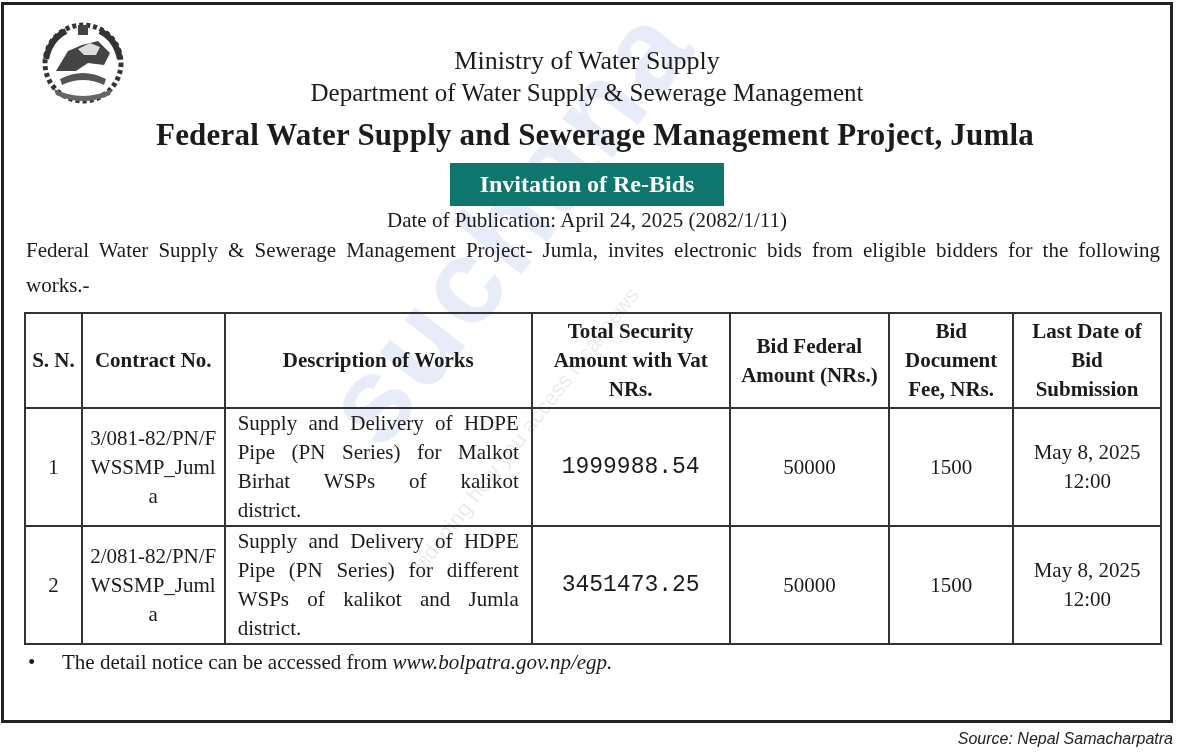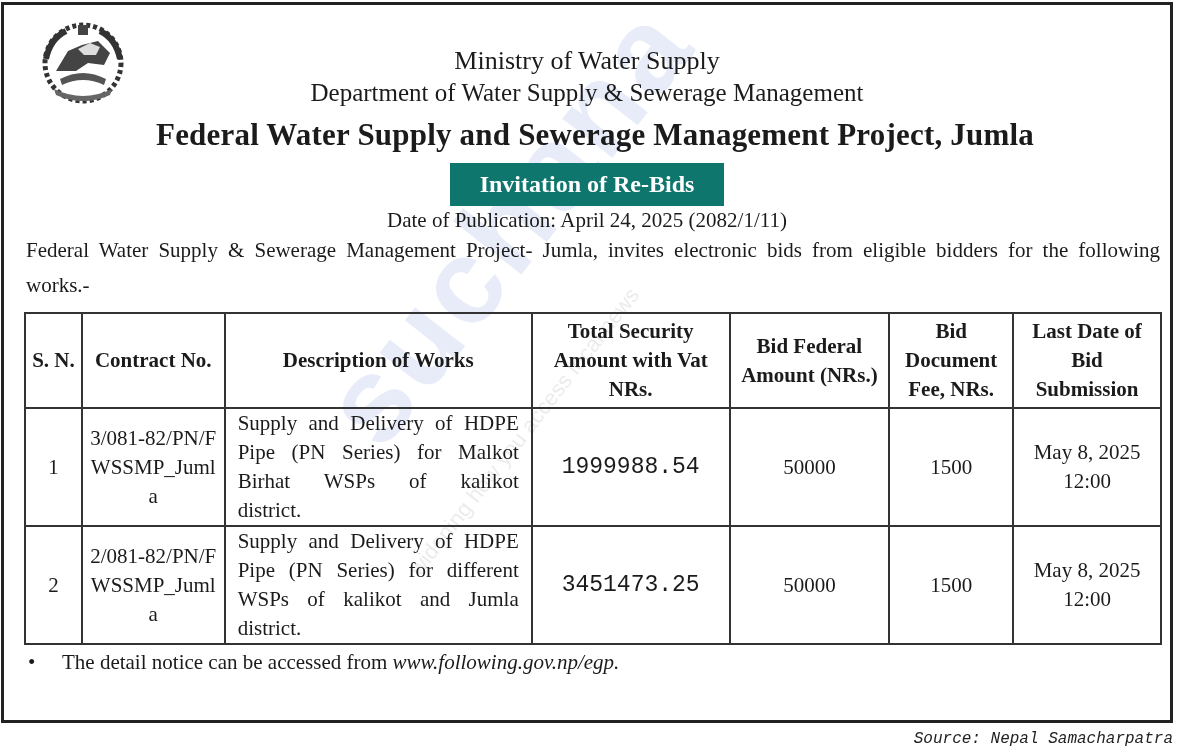--- a/index.html
+++ b/index.html
@@ -105,21 +105,21 @@
     .footnote .bullet { display: inline-block; width: 34px; }
     .footnote .link { font-style: italic; }
     .signatory {
       position: absolute;
       right: 14px; top: 675px;
       font-size: 27px; font-weight: bold;
     }
     .source {
       position: absolute;
       right: 8px; top: 730px;
-      font-family: Liberation Mono, monospace;
+      font-family: Liberation Sans, sans-serif;
       font-style: italic;
       font-size: 16px;
       color: #222;
     }
     .wm {
       position: absolute;
       pointer-events: none;
     }
     .wm-text {
       left: 290px; top: 380px;
@@ -216,18 +216,18 @@
         <td>1500</td>
         <td>
           <div>May 8, 2025</div>
           <div>12:00</div>
         </td>
       </tr>
     </tbody>
   </table>
 
   <div class="footnote">
-    <span class="bullet">•</span><span>The detail notice can be accessed from </span><span class="link">www.following.gov.np/egp.</span>
+    <span class="bullet">•</span><span>The detail notice can be accessed from </span><span class="link">www.bolpatra.gov.np/egp.</span>
   </div>
 
 </div>
 
 <div class="source">Source: Nepal Samacharpatra</div>
 
 </body></html>

